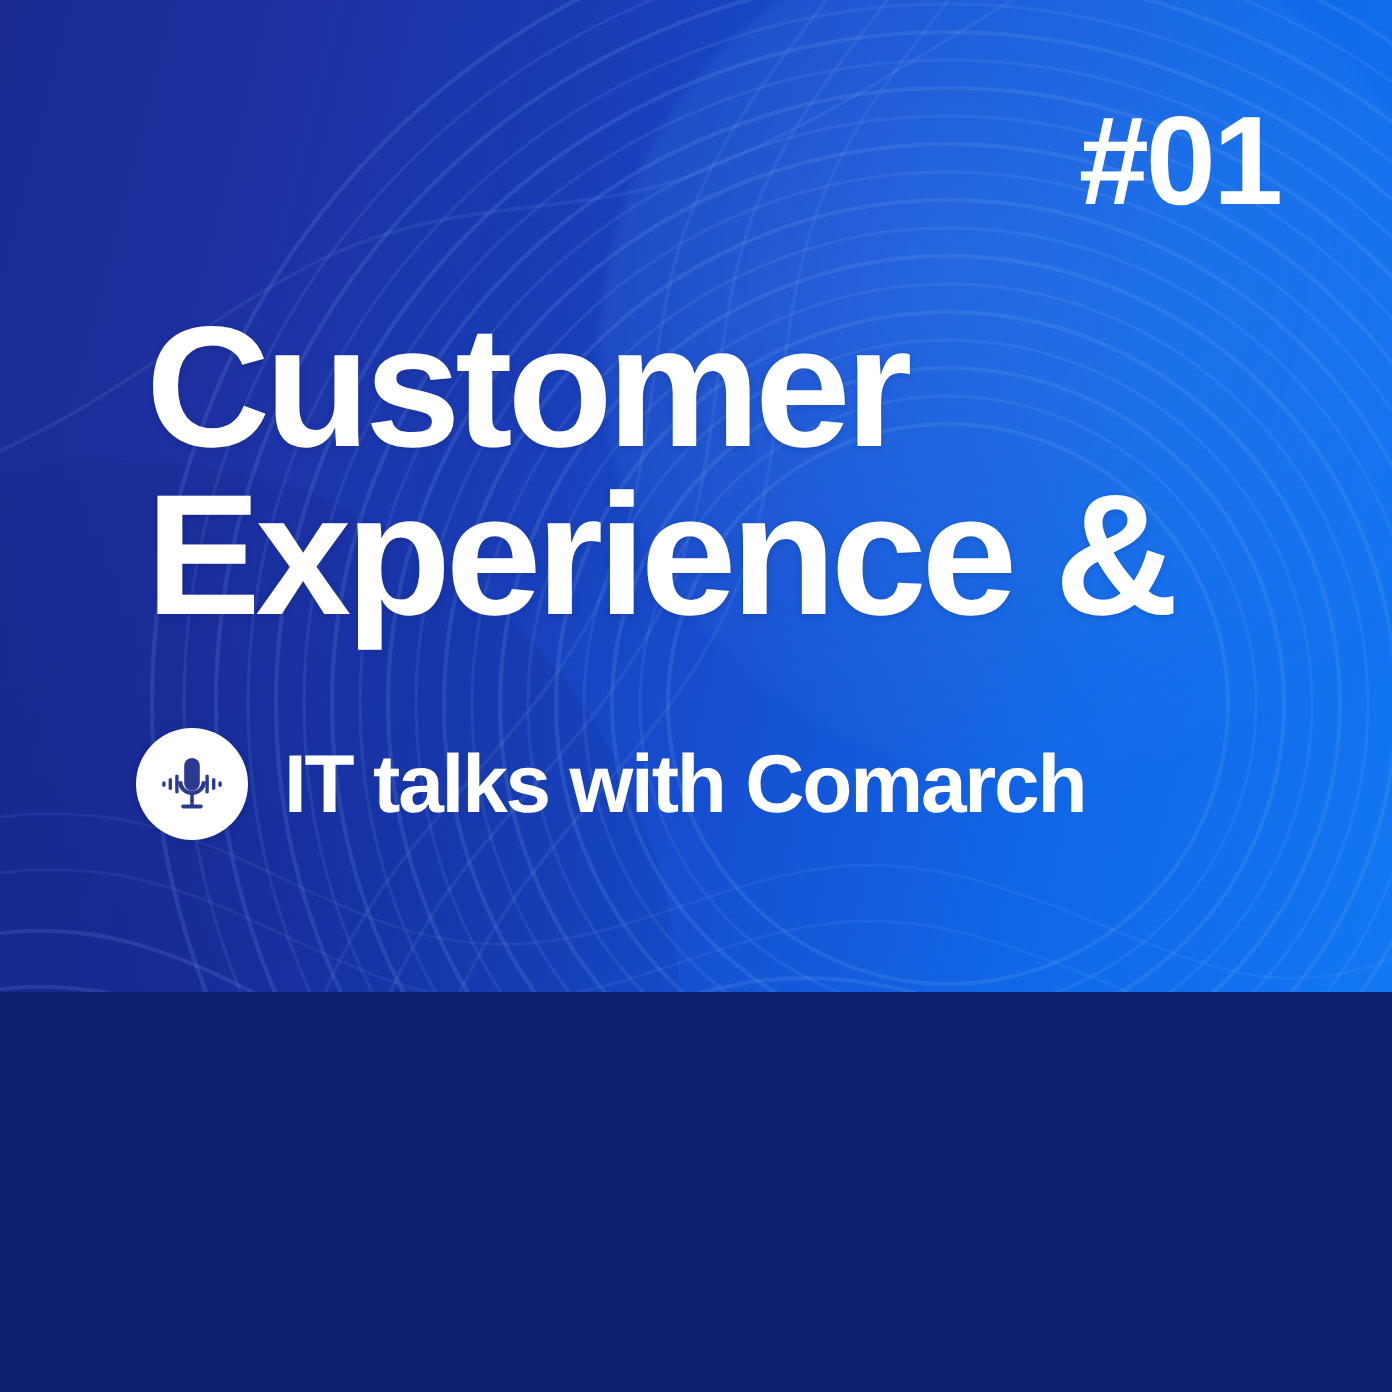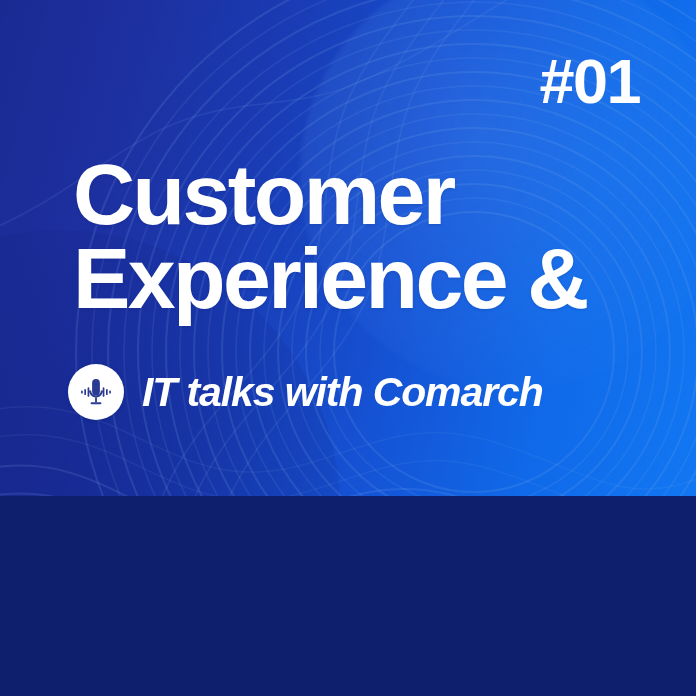--- a/index.html
+++ b/index.html
@@ -107,21 +107,20 @@
     flex:0 0 auto;
     box-shadow:0 1px 4px rgba(8,20,80,0.20);
   }
   #brand .brand-text {
     color:#ffffff;
     font-size:41px;
     font-weight:bold;
     letter-spacing:-1.1px;
     line-height:1;
     white-space:nowrap;
-    font-style:italic;
   }
 </style>
 </head>
 <body>
 
 <div id="cover">
 
   <div class="bg-layer">
 
     <div class="glow-ur"></div>

